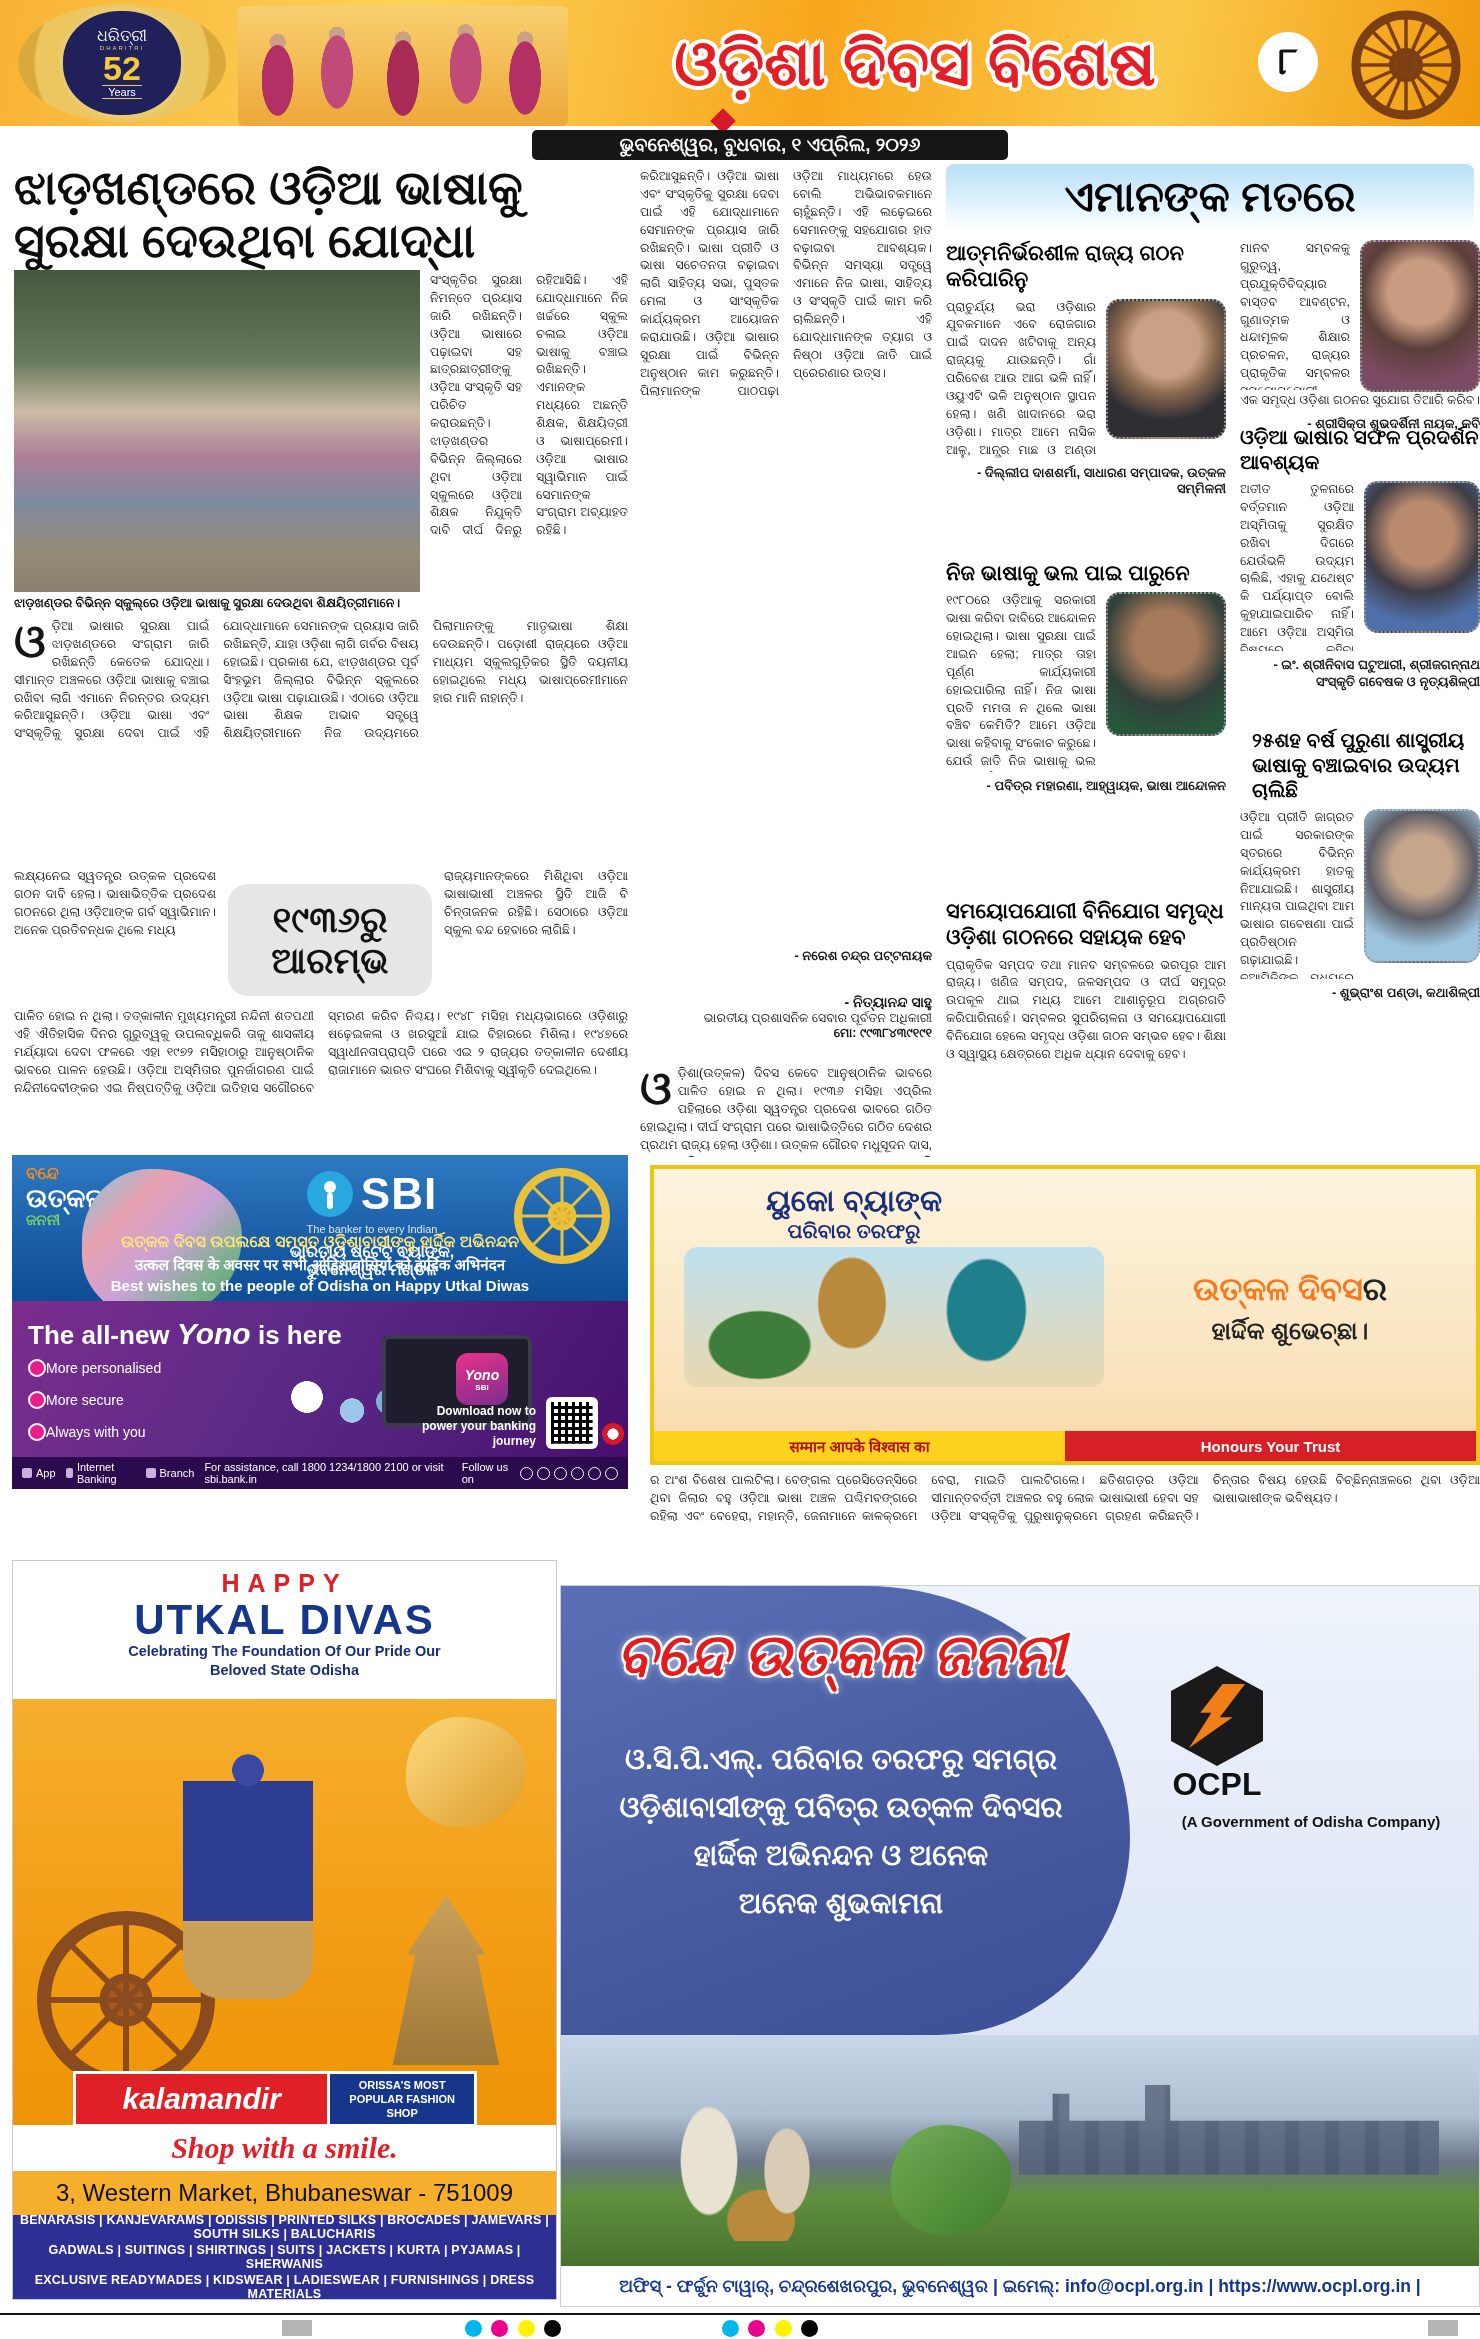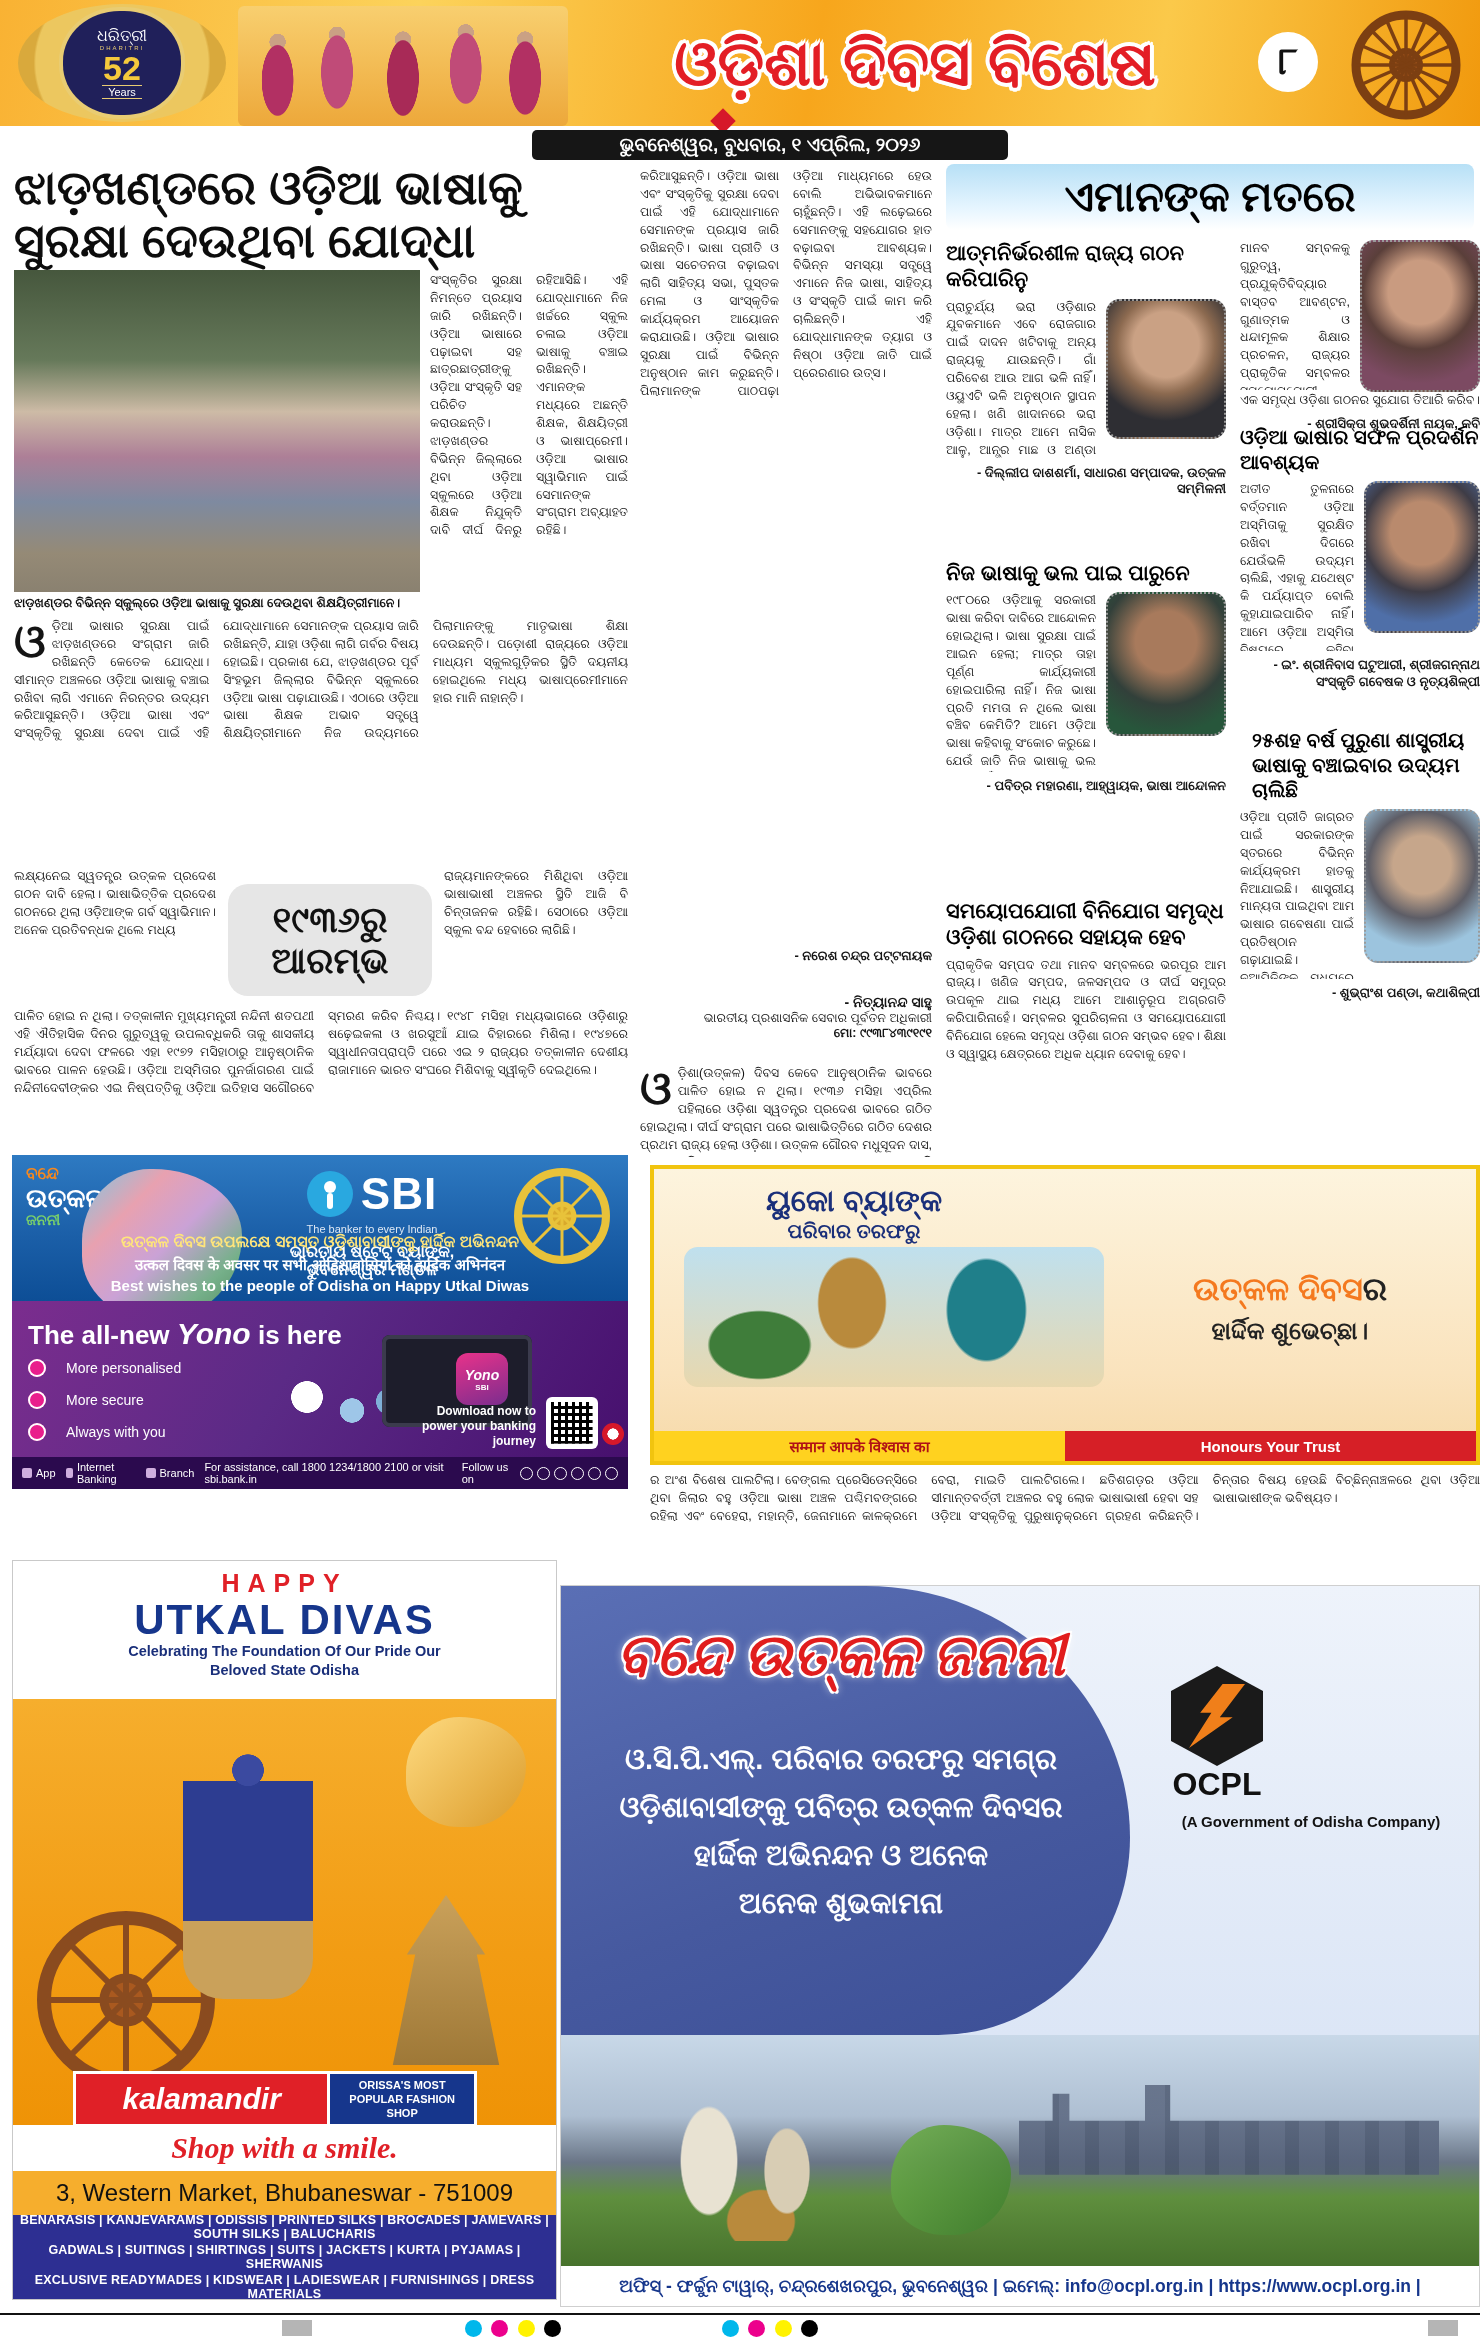--- a/index.html
+++ b/index.html
@@ -87,21 +87,21 @@
   .sbi-bank{font-size:16px;font-weight:bold;margin-top:8px;color:#fff;}
   .sbi-wheel{position:absolute;right:6px;top:6px;}
   .sbi-wishes{position:absolute;left:0;bottom:4px;width:100%;text-align:center;line-height:1.45;}
   .wish-od{color:#ffe57a;font-size:16px;font-weight:bold;}
   .wish-hi{color:#fff;font-size:15px;font-weight:bold;}
   .wish-en{color:#fff;font-size:15px;font-weight:bold;}
   .sbi-purple{height:156px;position:relative;color:#fff;
     background:linear-gradient(120deg,#7b2d8e 0%,#5b2a86 45%,#47106e 100%);}
   .yono-head{position:absolute;left:16px;top:16px;font-size:26px;font-weight:bold;}
   .yono-brand{font-size:30px;font-weight:900;font-style:italic;}
-  .feat{position:absolute;left:16px;display:flex;align-items:center;gap:20px;font-size:14px;}
+  .feat{position:absolute;left:16px;display:flex;align-items:center;gap:0;font-size:14px;}
   .feat-ic{width:18px;height:18px;border-radius:50%;background:#e91e8c;display:inline-block;
     box-shadow:inset 0 0 0 2px #fff;}
   .mascot{position:absolute;left:250px;top:60px;width:150px;height:90px;
     background:radial-gradient(circle 26px at 30% 40%,#ffffff 0 60%,transparent 62%),
       radial-gradient(circle 20px at 60% 55%,#9ec6e8 0 60%,transparent 62%),
       radial-gradient(circle 22px at 85% 45%,#7fb0d8 0 60%,transparent 62%);}
   .laptop{position:absolute;right:96px;top:34px;width:150px;height:92px;background:#1d1d2b;border-radius:8px;
     box-shadow:inset 0 0 0 4px #3b3b4d;}
   .app-tile{position:absolute;width:52px;height:52px;border-radius:12px;
     background:linear-gradient(160deg,#e9328a,#7b2d8e);display:flex;flex-direction:column;

